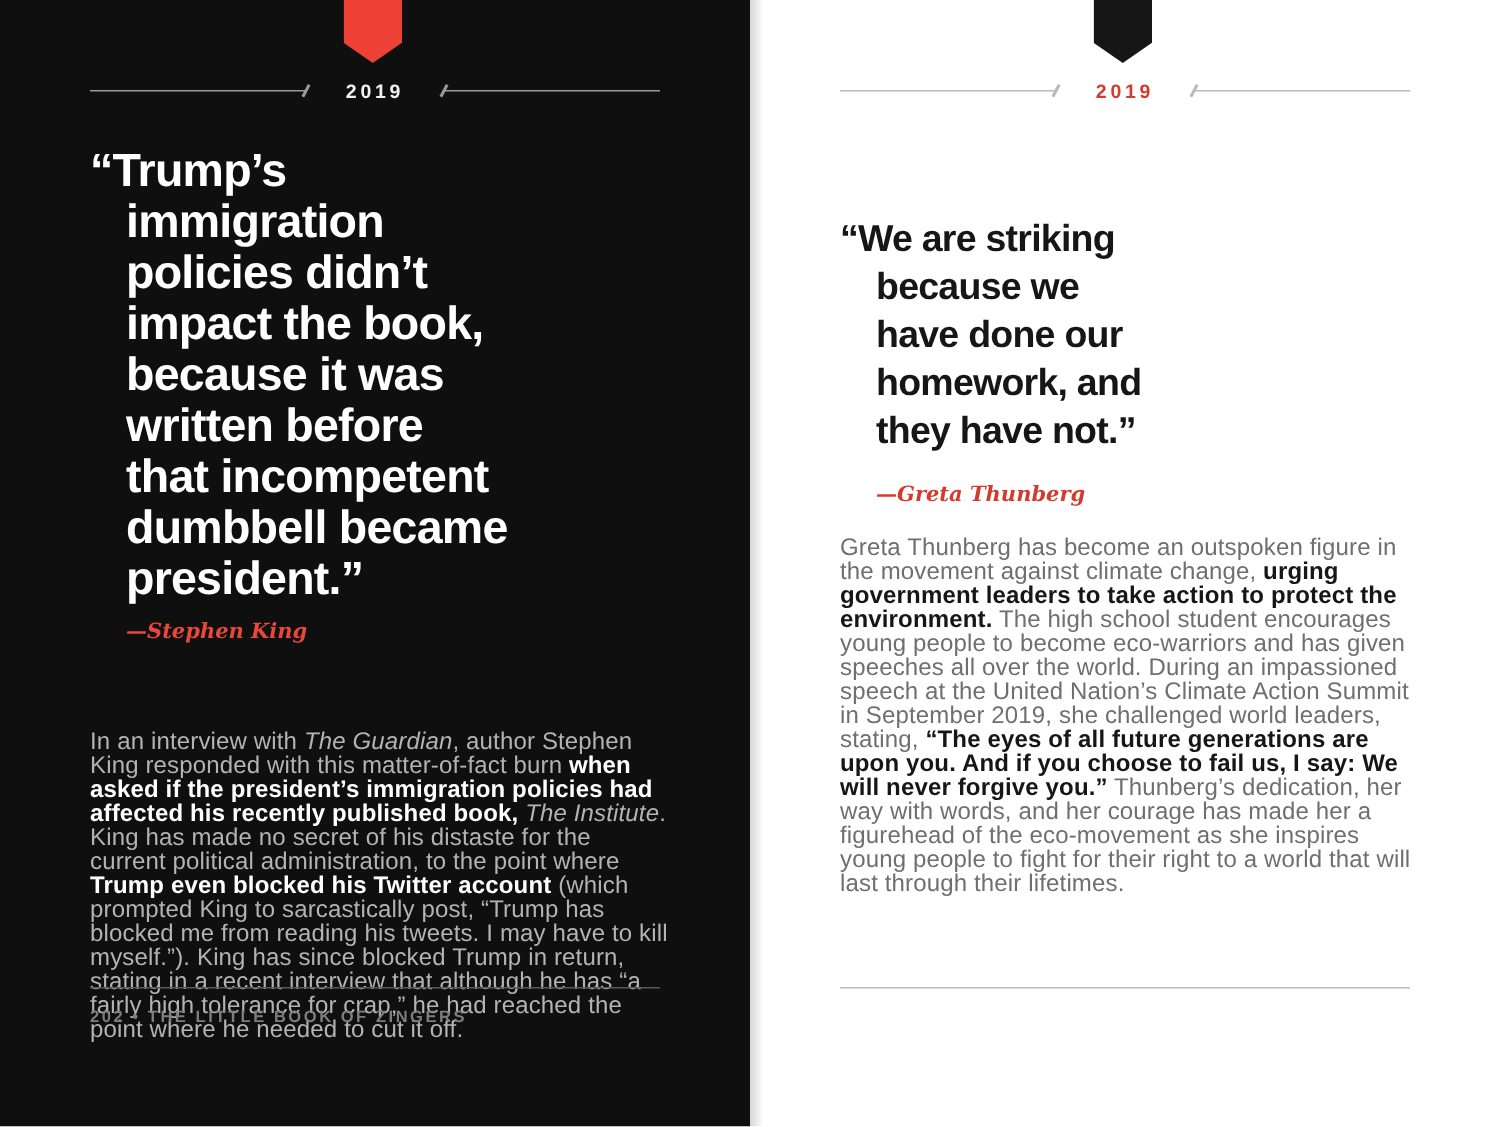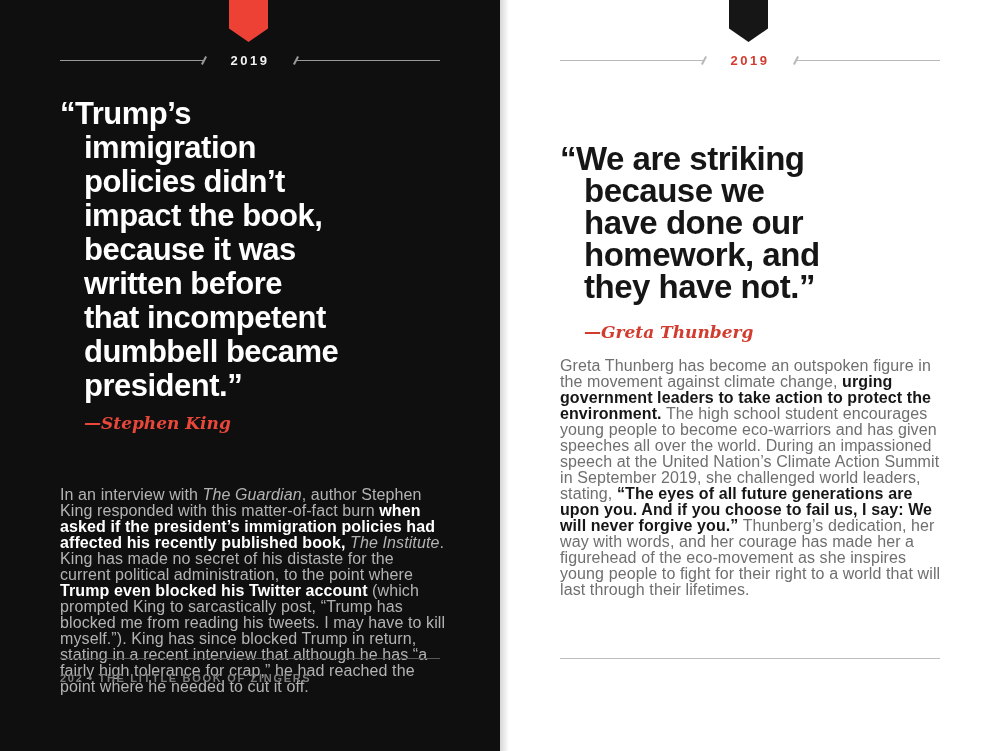--- a/index.html
+++ b/index.html
@@ -44,27 +44,27 @@
   .page-right .year { color: var(--accent-right, #d23b2e); }
 
   
   .quote {
     position: absolute; left: 60px; width: 425px;
     font-family: Liberation Sans, sans-serif;
     font-weight: bold; letter-spacing: -0.5px;
     padding-left: 24px; text-indent: -24px;
   }
   .page-left  .quote { top: 97px;  font-size: 31px; line-height: 34px; color: #ffffff; }
-  .page-right .quote { top: 143px; font-size: 33px; line-height: 32px; color: #161616; }
+  .page-right .quote { top: 143px; font-size: 25px; line-height: 32px; color: #161616; }
 
   
   .attribution {
     position: absolute; left: 84px;
     font-family: "DejaVu Serif", "Liberation Serif", serif;
-    font-style: italic; font-weight: bold; font-size: 17px;
+    font-style: italic; font-weight: bold; font-size: 14px;
   }
   .page-left  .attribution { top: 413px; color: var(--accent-left, #e8473a); }
   .page-right .attribution { top: 322px; color: var(--accent-right, #d23b2e); }
 
   
   .body-text {
     position: absolute; left: 60px; width: 386px;
     font-size: 16px; line-height: 16px; letter-spacing: 0.1px;
   }
   .page-left  .body-text { top: 471px; color: #b3b3b3; margin-top: 16px; }

